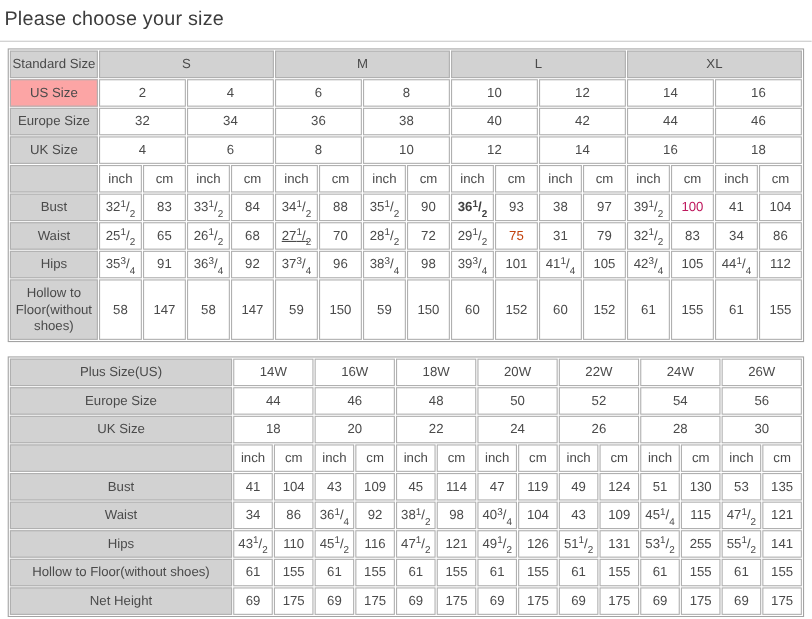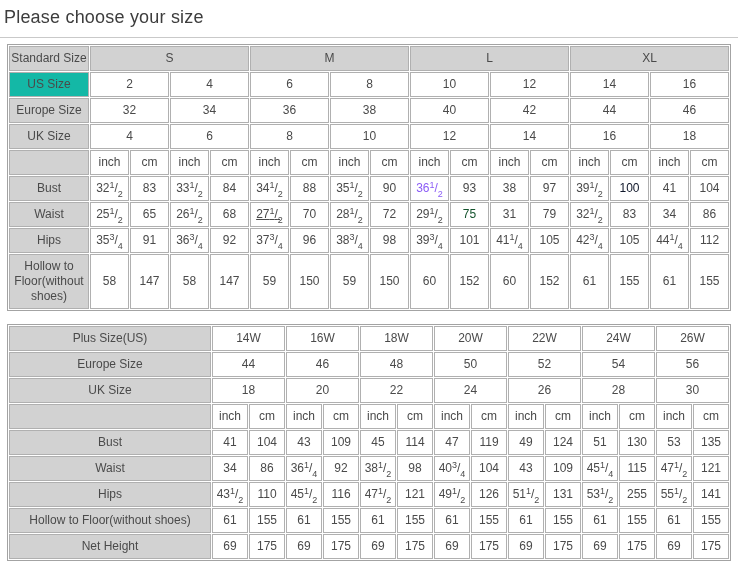--- a/index.html
+++ b/index.html
@@ -76,21 +76,21 @@
     </colgroup>
     <tbody>
       <tr>
         <td class="lab" style="color: rgb(74, 74, 74); background: rgb(210, 210, 210);">Standard Size</td>
         <td colspan="4" style="color: rgb(74, 74, 74); background: rgb(210, 210, 210);">S</td>
         <td colspan="4" style="color: rgb(74, 74, 74); background: rgb(210, 210, 210);">M</td>
         <td colspan="4" style="color: rgb(74, 74, 74); background: rgb(210, 210, 210);">L</td>
         <td colspan="4" style="color: rgb(74, 74, 74); background: rgb(210, 210, 210);">XL</td>
       </tr>
       <tr>
-        <td class="lab" style="color: rgb(74, 74, 74); background: #14b8a6;">US Size</td>
+        <td class="lab" style="color: rgb(74, 74, 74); background: #fca5a5;">US Size</td>
         <td colspan="2" style="color: rgb(74, 74, 74);">2</td>
         <td colspan="2" style="color: rgb(74, 74, 74);">4</td>
         <td colspan="2" style="color: rgb(74, 74, 74);">6</td>
         <td colspan="2" style="color: rgb(74, 74, 74);">8</td>
         <td colspan="2" style="color: rgb(74, 74, 74);">10</td>
         <td colspan="2" style="color: rgb(74, 74, 74);">12</td>
         <td colspan="2" style="color: rgb(74, 74, 74);">14</td>
         <td colspan="2" style="color: rgb(74, 74, 74);">16</td>
       </tr>
       <tr>
@@ -137,41 +137,41 @@
       <tr>
         <td class="lab" style="color: rgb(74, 74, 74); background: rgb(210, 210, 210);">Bust</td>
         <td style="color: rgb(74, 74, 74);">32<sup>1</sup>/<sub>2</sub></td>
         <td style="color: rgb(74, 74, 74);">83</td>
         <td style="color: rgb(74, 74, 74);">33<sup>1</sup>/<sub>2</sub></td>
         <td style="color: rgb(74, 74, 74);">84</td>
         <td style="color: rgb(74, 74, 74);">34<sup>1</sup>/<sub>2</sub></td>
         <td style="color: rgb(74, 74, 74);">88</td>
         <td style="color: rgb(74, 74, 74);">35<sup>1</sup>/<sub>2</sub></td>
         <td style="color: rgb(74, 74, 74);">90</td>
-        <td style="color: #8b5cf6;">36<sup>1</sup>/<sub>2</sub></td>
+        <td style="color: #404040; font-weight: bold;">36<sup>1</sup>/<sub>2</sub></td>
         <td style="color: rgb(74, 74, 74);">93</td>
         <td style="color: rgb(74, 74, 74);">38</td>
         <td style="color: rgb(74, 74, 74);">97</td>
         <td style="color: rgb(74, 74, 74);">39<sup>1</sup>/<sub>2</sub></td>
-        <td style="color: #0f172a;">100</td>
+        <td style="color: #be185d;">100</td>
         <td style="color: rgb(74, 74, 74);">41</td>
         <td style="color: rgb(74, 74, 74);">104</td>
       </tr>
       <tr>
         <td class="lab" style="color: rgb(74, 74, 74); background: rgb(210, 210, 210);">Waist</td>
         <td style="color: rgb(74, 74, 74);">25<sup>1</sup>/<sub>2</sub></td>
         <td style="color: rgb(74, 74, 74);">65</td>
         <td style="color: rgb(74, 74, 74);">26<sup>1</sup>/<sub>2</sub></td>
         <td style="color: rgb(74, 74, 74);">68</td>
         <td style="color: rgb(74, 74, 74); text-decoration: underline;">27<sup>1</sup>/<sub>2</sub></td>
         <td style="color: rgb(74, 74, 74);">70</td>
         <td style="color: rgb(74, 74, 74);">28<sup>1</sup>/<sub>2</sub></td>
         <td style="color: rgb(74, 74, 74);">72</td>
         <td style="color: rgb(74, 74, 74);">29<sup>1</sup>/<sub>2</sub></td>
-        <td style="color: #14532d;">75</td>
+        <td style="color: #c2410c;">75</td>
         <td style="color: rgb(74, 74, 74);">31</td>
         <td style="color: rgb(74, 74, 74);">79</td>
         <td style="color: rgb(74, 74, 74);">32<sup>1</sup>/<sub>2</sub></td>
         <td style="color: rgb(74, 74, 74);">83</td>
         <td style="color: rgb(74, 74, 74);">34</td>
         <td style="color: rgb(74, 74, 74);">86</td>
       </tr>
       <tr>
         <td class="lab" style="color: rgb(74, 74, 74); background: rgb(210, 210, 210);">Hips</td>
         <td style="color: rgb(74, 74, 74);">35<sup>3</sup>/<sub>4</sub></td>

